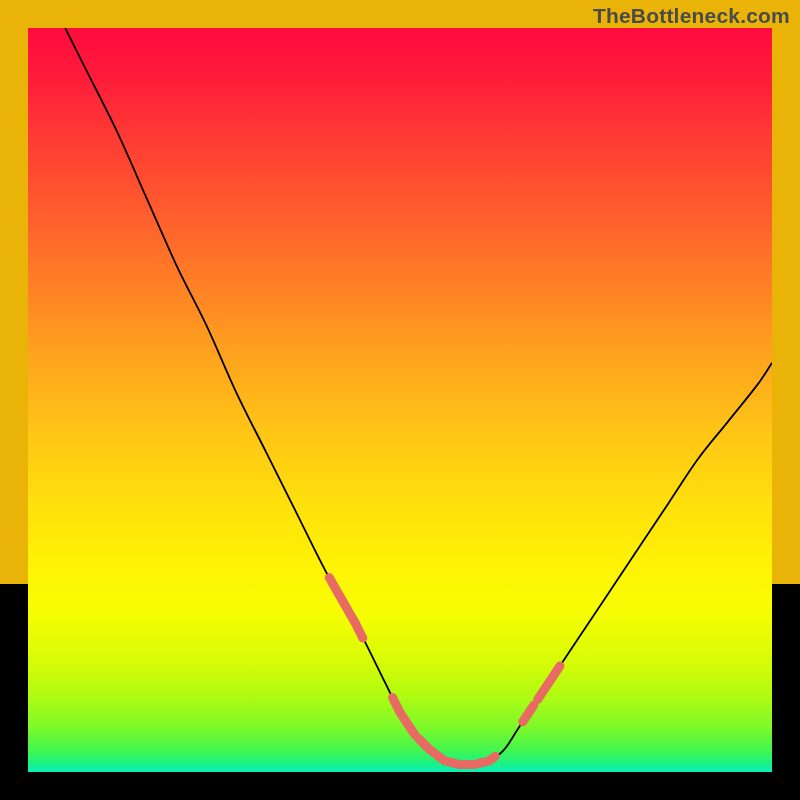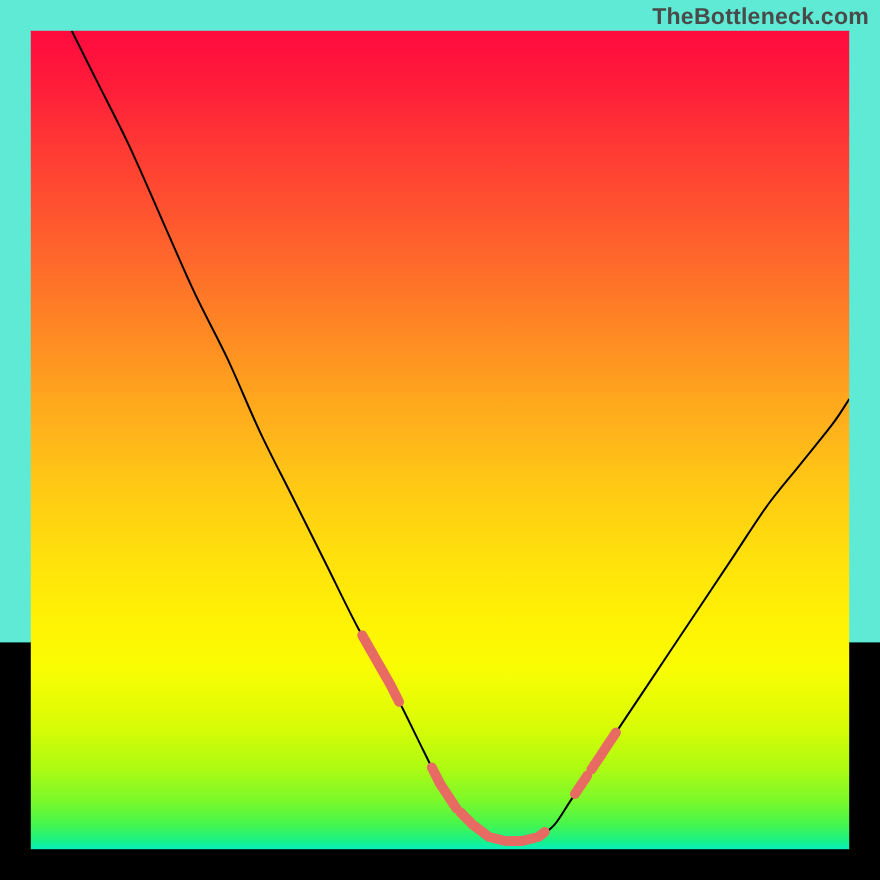--- a/index.html
+++ b/index.html
@@ -10,21 +10,21 @@
     background: #000000;
     overflow: hidden;
     font-family: Arial, Helvetica, sans-serif;
   }
   .frame {
     position: absolute;
     top: 0;
     left: 0;
     width: 800px;
     height: 584px;
-    background: #5eead4;
+    background: #eab308;
   }
   .plot-area {
     position: absolute;
     
     top: 28px;
     left: 28px;
     width: 744px;
     height: 744px;
     
     background: linear-gradient(

